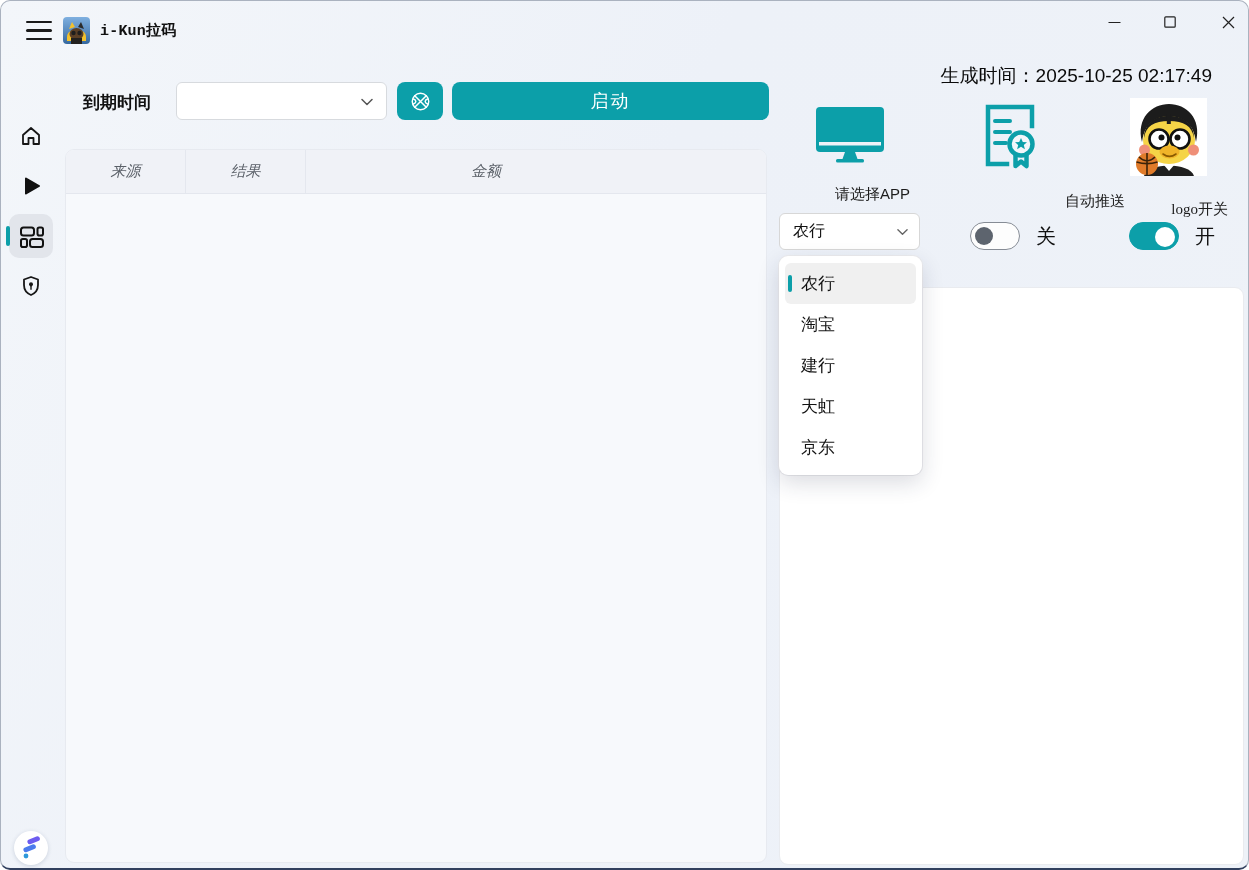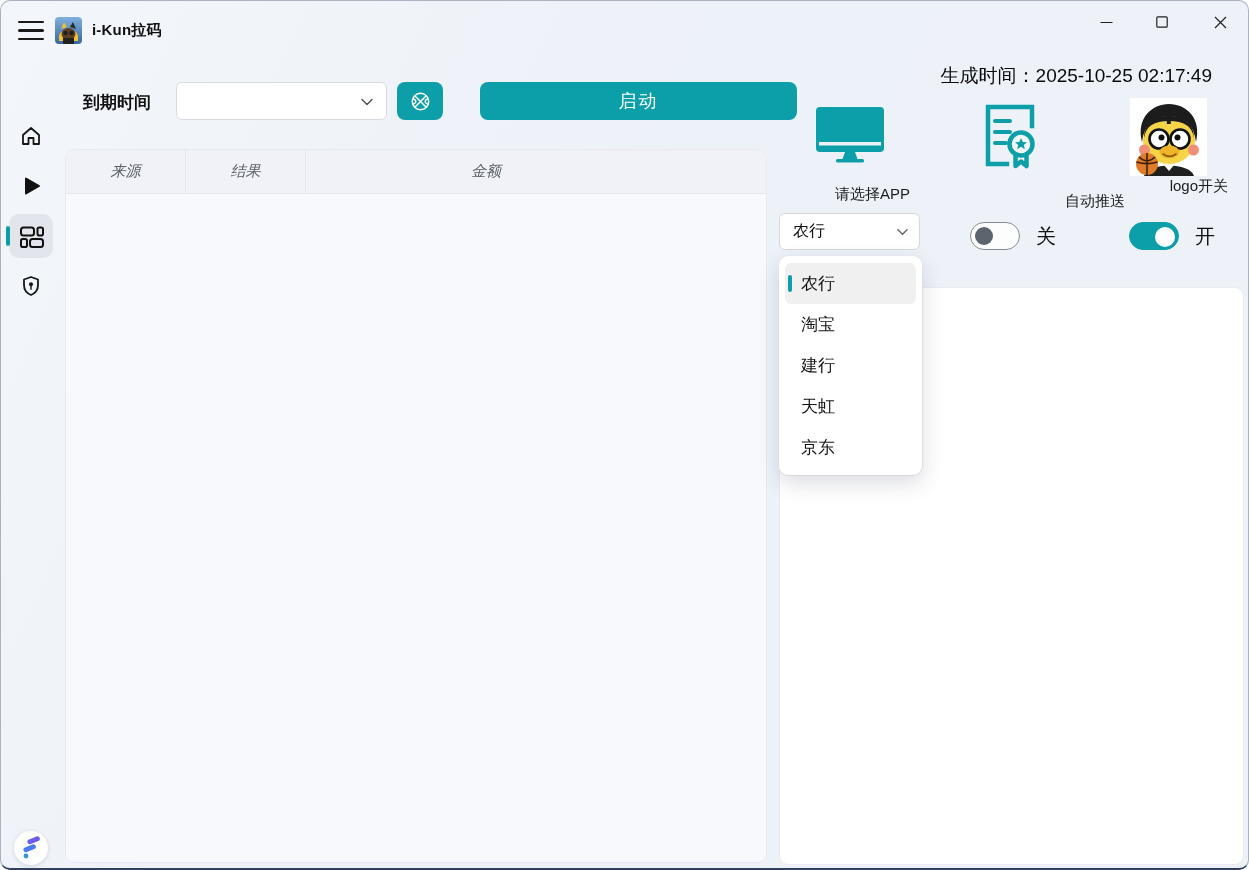--- a/index.html
+++ b/index.html
@@ -5,41 +5,41 @@
   * { margin:0; padding:0; box-sizing:border-box; }
   html,body { background:#ffffff; font-family:"Liberation Sans","DejaVu Sans",sans-serif; }
   #window {
     position:relative; width:1249px; height:870px; overflow:hidden;
     background:linear-gradient(115deg,#f3f6fa 0%, #edf1f8 45%, #eef2f8 100%);
     border:1px solid #aab2bf; border-bottom:2px solid #31405e;
     border-radius:10px;
   }
 
   
-  .titlebar { position:absolute; top:0; left:0; right:0; height:56px; }
+  .titlebar { position:absolute; top:0; left:8px; right:0; height:56px;font-family:Liberation Mono, monospace; }
   .hamburger { position:absolute; left:17px; top:20px; width:26px; height:19px; cursor:pointer; display:flex; flex-direction:column; justify-content:space-between; }
   .hamburger span { display:block; height:2.4px; background:#1a1a1a; border-radius:2px; }
   .app-icon { position:absolute; left:54px; top:16px; width:27px; height:27px; border-radius:4px; overflow:hidden; }
   .app-title { position:absolute; left:91px; top:20px; font-size:15px; font-weight:700; color:#111; letter-spacing:.2px; }
   .win-btn { position:absolute; top:4px; width:46px; height:34px; display:flex; align-items:center; justify-content:center; cursor:pointer; color:#222; }
   #btn-min { left:1082px; } #btn-max { left:1138px; } #btn-close { left:1196px; }
 
   
   .sidebar { position:absolute; top:56px; left:0; width:60px; bottom:2px; }
   .side-btn { position:absolute; left:18px; width:24px; height:24px; cursor:pointer; }
   .side-sel-bg { position:absolute; left:8px; top:157px; width:44px; height:44px; background:#e2e5eb; border-radius:10px; cursor:pointer; }
   .side-indicator { position:absolute; left:5px; top:169px; width:4px; height:20px; border-radius:3px; background:#0c9fa9; }
   .flash-logo { position:absolute; left:13px; top:774px; width:34px; height:34px; background:#fff; border-radius:50%; box-shadow:0 1px 4px rgba(40,60,100,.18); cursor:pointer; }
 
   
   .device-label { position:absolute; left:82px; top:90px; font-size:17px; font-weight:700; color:#111; }
   .device-select { position:absolute; left:175px; top:81px; width:211px; height:38px; background:#fff; border:1px solid #d7dade; border-radius:6px; cursor:pointer; }
   .device-select .chev { position:absolute; right:13px; top:15px; }
   .ball-btn { position:absolute; left:396px; top:81px; width:46px; height:38px; background:#0c9fa9; border:none; border-radius:8px; display:flex; align-items:center; justify-content:center; cursor:pointer; }
-  .start-btn { position:absolute; left:451px; top:81px; width:317px; height:38px; background:#0c9fa9; border:none; border-radius:8px; color:#fff; font-size:18px; letter-spacing:2px; cursor:pointer; font-family:inherit;margin-left:28px; }
+  .start-btn { position:absolute; left:451px; top:81px; width:317px; height:38px; background:#0c9fa9; border:none; border-radius:8px; color:#fff; font-size:18px; letter-spacing:2px; cursor:pointer; font-family:inherit; }
 
   
   .table-card { position:absolute; left:64px; top:148px; width:702px; height:714px; background:#f7f9fc; border:1px solid #e7eaf0; border-radius:9px;font-style:italic; }
   .table-head { display:flex; height:44px; background:#f0f2f7; border-bottom:1px solid #e4e7ee; border-radius:8px 8px 0 0; }
   .th { display:flex; align-items:center; justify-content:center; font-size:15px; color:#5a6068; }
   .th + .th { border-left:1px solid #e4e7ee; }
   .th:nth-child(1){ width:119px; } .th:nth-child(2){ width:120px; } .th:nth-child(3){ width:361px; } .th:nth-child(4){ flex:1; }
 
   
   .expiry { position:absolute; top:62px; right:36px; font-size:19px; color:#0a0a0a; }
@@ -247,21 +247,21 @@
       <circle cx="14.5" cy="52" r="5.5" fill="#ef8f78"></circle>
         <circle cx="63.5" cy="52" r="5.5" fill="#ef8f78"></circle>
       <ellipse cx="39.5" cy="54" rx="10" ry="6.5" fill="#f0b429"></ellipse>
       <path d="M33 56 C37 59 42 59 46 56" stroke="#8a5a00" stroke-width="1.6" fill="none" stroke-linecap="round"></path>
       <path d="M14 78 C18 64 60 64 64 78 Z" fill="#1f1f1f"></path>
       <path d="M33 66 L39 73 L45 66" fill="#fff"></path>
       <circle cx="17" cy="66" r="11" fill="#e07b2a"></circle>
       <path d="M6.5 64 C13 66 21 66 27.5 64 M17 55 V77 M9 59 C14 64 20 64 25 59" stroke="#3a2209" stroke-width="1.6" fill="none"></path>
     </svg>
   </div>
-  <div class="feat-label" style="left:1107px; top:176px;">logo开关</div>
+  <div class="feat-label" style="left:1107px; top:199px;font-family:Liberation Serif, serif;">logo开关</div>
 
   <div class="toggle on" style="left:1128px; top:221px;">
       <div class="knob"></div>
     </div>
   <div class="toggle-state" style="left:1194px; top:222px;">开</div>
 
   <div class="right-white-panel"></div>
 
   <div class="dd-popup">
     <div class="dd-item selected">

